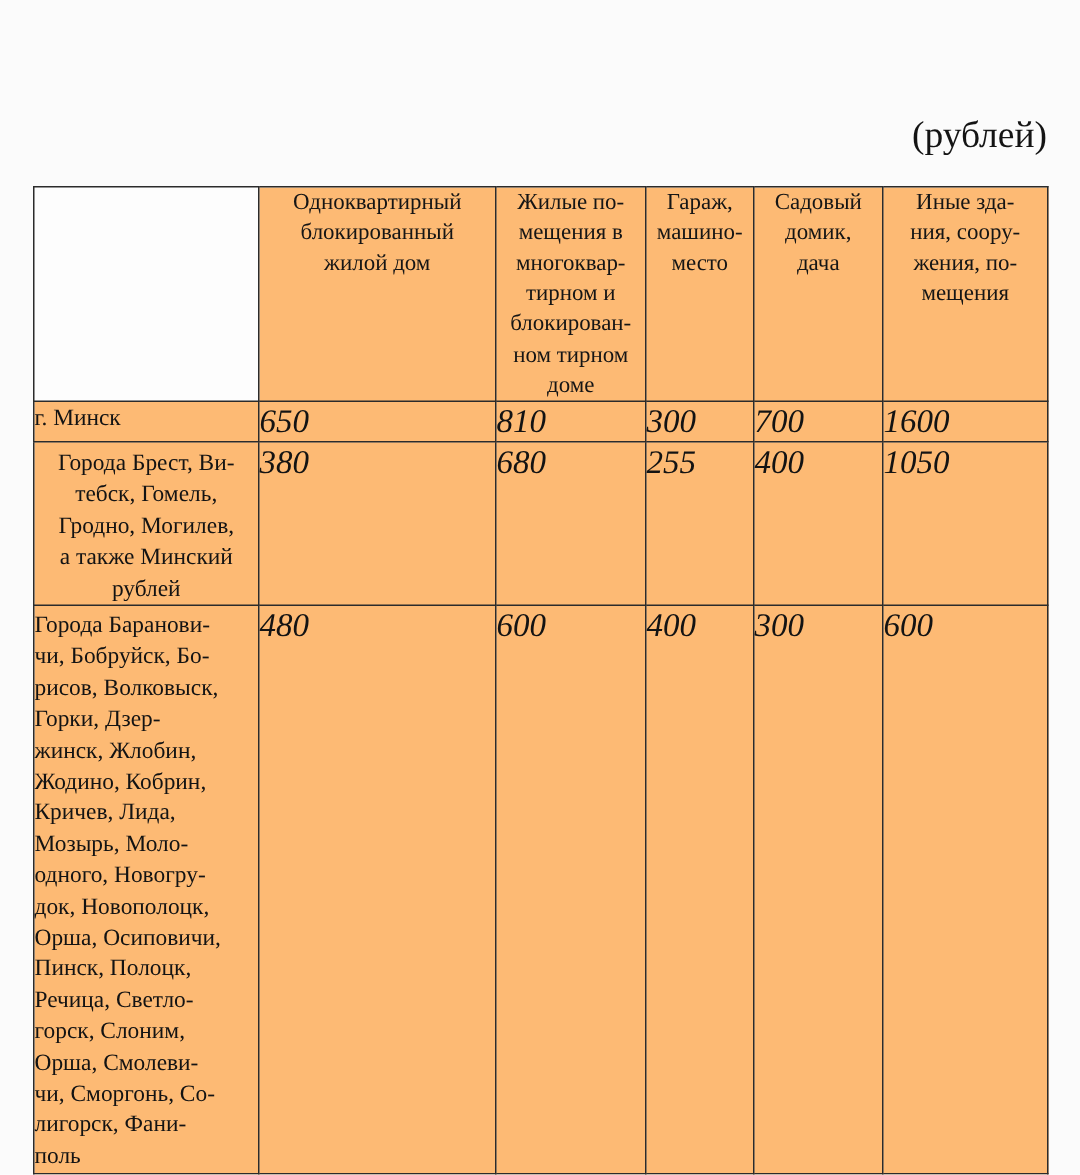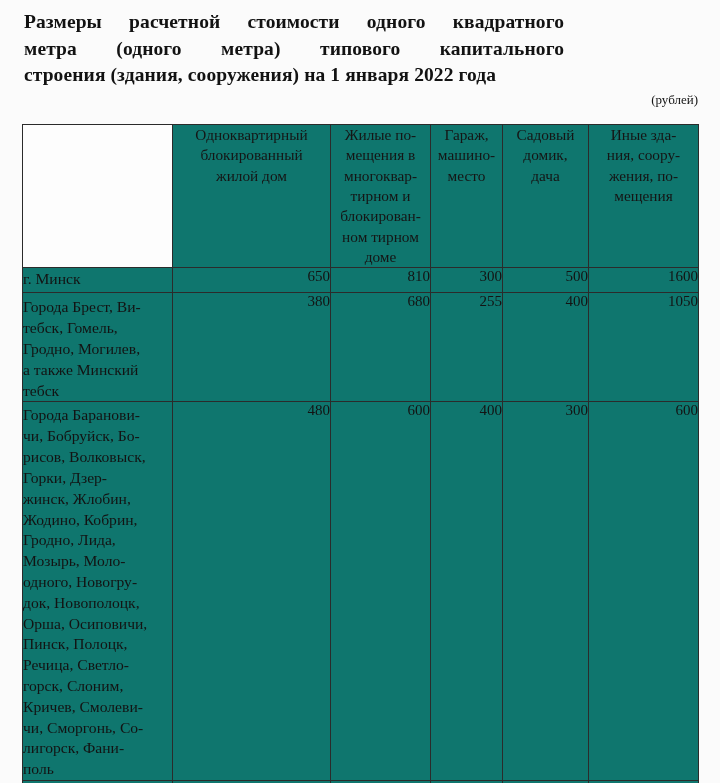--- a/index.html
+++ b/index.html
@@ -46,22 +46,22 @@
     text-align-last: justify;
     white-space: pre;
   }
   .doc-title .ln.last {
     text-align-last: left;
   }
 
   .units {
     position: absolute;
     right: 22px;
-    top: 92px;
-    font-size: 13px;
+    top: 76px;
+    font-size: 25px;
     line-height: 1.2;
     color: #141414;
   }
 
   
   .tbl-wrap {
     position: absolute;
     left: 22px;
     top: 124px;
     width: 676px;
@@ -71,21 +71,21 @@
     width: 676px;
     table-layout: fixed;
     background: #fdfdfd;
   }
   table.cost-table td,
   table.cost-table th {
     border: 1.4px solid #2b2b2b;
     padding: 0;
     vertical-align: top;
     font-weight: normal;
-    background: #0f766e;
+    background: #fdba74;
   }
 
   
   col.c0 { width: 150px; }
   col.c1 { width: 158px; }
   col.c2 { width: 100px; }
   col.c3 { width: 72px; }
   col.c4 { width: 86px; }
   col.c5 { width: 110px; }
 
@@ -108,48 +108,42 @@
     padding: 3px 4px 3px 7px;
     font-size: 15.6px;
     line-height: 1.335;
     color: #131313;
     font-family: Liberation Serif, serif;
   }
   td.region span { display: block; white-space: pre; }
 
   
   td.num {
-    text-align: right;
+    text-align: left;
     vertical-align: middle;
-    font-size: 15px;
+    font-size: 22px;
     color: #131313;
+    font-style: italic;
   }
 
   tr.r-minsk td { height: 23px; }
   tr.r-oblast td { height: 104px; }
   tr.r-cities td { height: 337px; }
   tr.r-other td { height: 58px; }
 
   tr.r-minsk td.region { padding-top: 1px; }
-  tr.r-oblast td.region { padding-top: 4px; }
+  tr.r-oblast td.region { padding-top: 4px; text-align: center; }
   tr.r-cities td.region { padding-top: 3px; }
   tr.r-other td.region { padding-top: 4px; }
 </style>
 </head>
 <body>
 
 <div class="page">
 
-  <div class="title-block">
-    <h1 class="doc-title">
-      <span class="ln">Размеры  расчетной  стоимости  одного  квадратного</span>
-      <span class="ln">метра    (одного    метра)    типового    капитального</span>
-      <span class="ln last">строения (здания, сооружения) на 1 января 2022 года</span>
-    </h1>
-  </div>
 
   <div class="units">(рублей)</div>
 
   <div class="tbl-wrap">
     <table class="cost-table">
       <colgroup>
         <col class="c0">
           <col class="c1">
           <col class="c2">
           <col class="c3">
@@ -193,56 +187,56 @@
       </thead>
       <tbody>
 
         <tr class="r-minsk">
           <td class="region">
             <span>г. Минск</span>
           </td>
           <td class="num">650</td>
           <td class="num">810</td>
           <td class="num">300</td>
-          <td class="num">500</td>
+          <td class="num">700</td>
           <td class="num">1600</td>
         </tr>
 
         <tr class="r-oblast">
           <td class="region">
             <span>Города Брест, Ви-</span>
             <span>тебск, Гомель,</span>
             <span>Гродно, Могилев,</span>
             <span>а также Минский</span>
-            <span>тебск</span>
+            <span>рублей</span>
           </td>
           <td class="num">380</td>
           <td class="num">680</td>
           <td class="num">255</td>
           <td class="num">400</td>
           <td class="num">1050</td>
         </tr>
 
         <tr class="r-cities">
           <td class="region">
             <span>Города Баранови-</span>
             <span>чи, Бобруйск, Бо-</span>
             <span>рисов, Волковыск,</span>
             <span>Горки, Дзер-</span>
             <span>жинск, Жлобин,</span>
             <span>Жодино, Кобрин,</span>
-            <span>Гродно, Лида,</span>
+            <span>Кричев, Лида,</span>
             <span>Мозырь, Моло-</span>
             <span>одного, Новогру-</span>
             <span>док, Новополоцк,</span>
             <span>Орша, Осиповичи,</span>
             <span>Пинск, Полоцк,</span>
             <span>Речица, Светло-</span>
             <span>горск, Слоним,</span>
-            <span>Кричев, Смолеви-</span>
+            <span>Орша, Смолеви-</span>
             <span>чи, Сморгонь, Со-</span>
             <span>лигорск, Фани-</span>
             <span>поль</span>
           </td>
           <td class="num">480</td>
           <td class="num">600</td>
           <td class="num">400</td>
           <td class="num">300</td>
           <td class="num">600</td>
         </tr>

